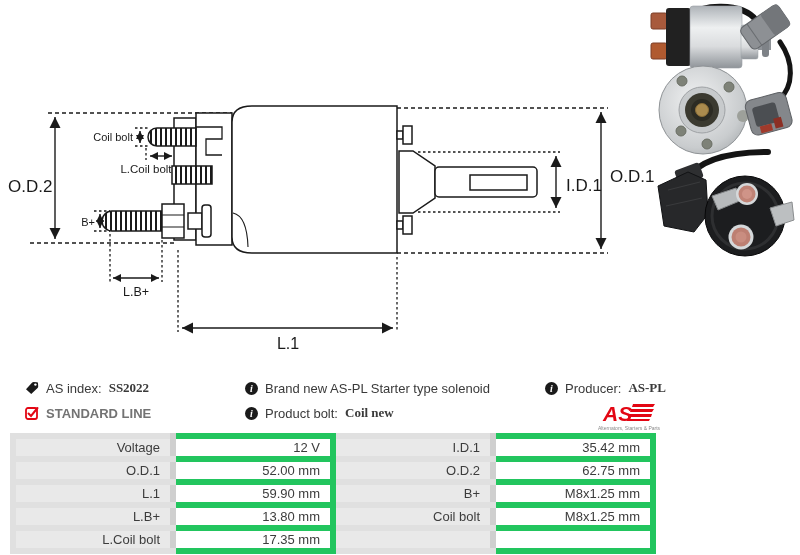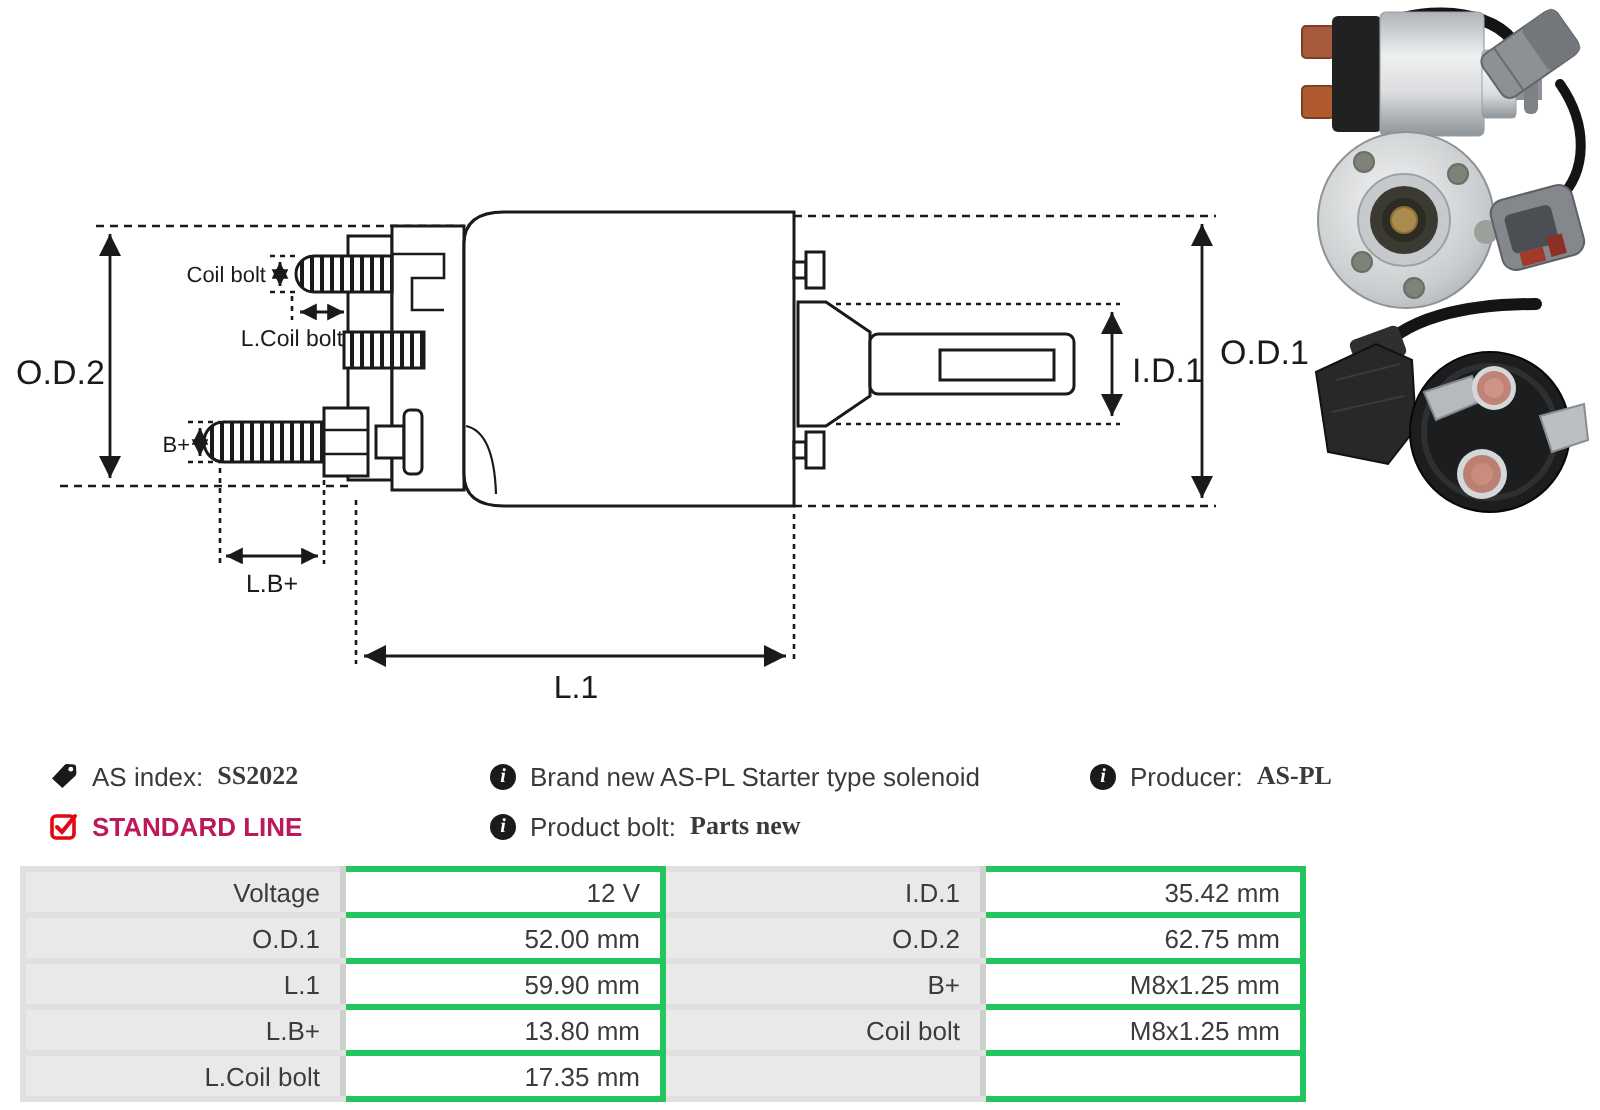--- a/index.html
+++ b/index.html
@@ -10,31 +10,31 @@
   svg text{font-family:"Liberation Sans", sans-serif;}
   .diagram{position:absolute;left:0;top:0;}
   .photos{position:absolute;left:648px;top:0;}
   
   .infobar{position:absolute;left:0;top:376px;width:800px;height:54px;}
   .info-col{position:absolute;top:0;}
   .col1{left:25px;} .col2{left:245px;} .col3{left:545px;}
   .info-row{display:flex;align-items:center;gap:7px;height:16px;margin-top:4px;font-size:13px;white-space:nowrap;}
   .info-row.second{margin-top:9px;}
   .bold{font-weight:bold;font-family:Liberation Serif, serif;}
-  .red{color:#be185d;font-weight:bold;}
+  .red{color:#737373;font-weight:bold;}
   .iicon{display:inline-flex;width:13px;height:13px;border-radius:50%;
     background:#1a1a1a;color:#fff;align-items:center;justify-content:center;
     font:italic bold 10px "Liberation Serif", serif;flex:0 0 13px;}
   .logo-wrap{margin-top:6px;margin-left:52px;}
   
   table.spec{position:absolute;left:10px;top:433px;border-collapse:collapse;}
   table.spec td{
     width:160px;min-width:160px;max-width:160px;height:23px;box-sizing:border-box;
     font-size:13px;color:#3c3c3c;text-align:right;padding:0 10px 0 0;
-    border:3px solid #22c55e;background:#fff;overflow:hidden;
+    border:6px solid #22c55e;background:#fff;overflow:hidden;
   }
   table.spec td.lbl{background:#e9e9e9;border-color:#e0e0e0;border-right-color:#cfcfcf;}
 </style>
 </head>
 <body>
 
 <svg class="diagram" width="660" height="375" viewBox="0 0 660 375">
   <defs>
     <marker id="mA" markerWidth="9" markerHeight="9" refX="8" refY="4" orient="auto-start-reverse">
       <path d="M0,0 L8,4 L0,8 Z" fill="#1a1a1a"></path>
@@ -209,30 +209,42 @@
   </div>
 
   <div class="info-col col2">
     <div class="info-row">
       <span class="iicon">i</span>
       <span>Brand new AS-PL Starter type solenoid</span>
     </div>
     <div class="info-row second">
       <span class="iicon">i</span>
       <span>Product bolt:</span>
-      <span class="bold">Parts new</span>
+      <span class="bold">Coil new</span>
     </div>
   </div>
 
   <div class="info-col col3">
     <div class="info-row">
       <span class="iicon">i</span>
       <span>Producer:</span>
       <span class="bold">AS-PL</span>
     </div>
+    <div class="logo-wrap">
+      <svg width="64" height="32" viewBox="0 0 64 32">
+        <g fill="#e30613">
+          <text x="6" y="19" font-size="21" font-weight="bold" font-style="italic">AS</text>
+          <polygon points="36,2 58,2 56,5 35,5"></polygon>
+          <polygon points="34,7 57,7 55,10 33,10"></polygon>
+          <polygon points="32,12 55,12 54,15 31,15"></polygon>
+          <polygon points="30,17 53,17 52,19 30,19"></polygon>
+        </g>
+        <text x="32" y="28" font-size="5" fill="#8a8a8a" text-anchor="middle">Alternators, Starters &amp; Parts</text>
+      </svg>
+    </div>
   </div>
 </div>
 
 <table class="spec">
   <tbody>
     <tr>
       <td class="lbl">Voltage</td>
       <td>12 V</td>
       <td class="lbl">I.D.1</td>
       <td>35.42 mm</td>

